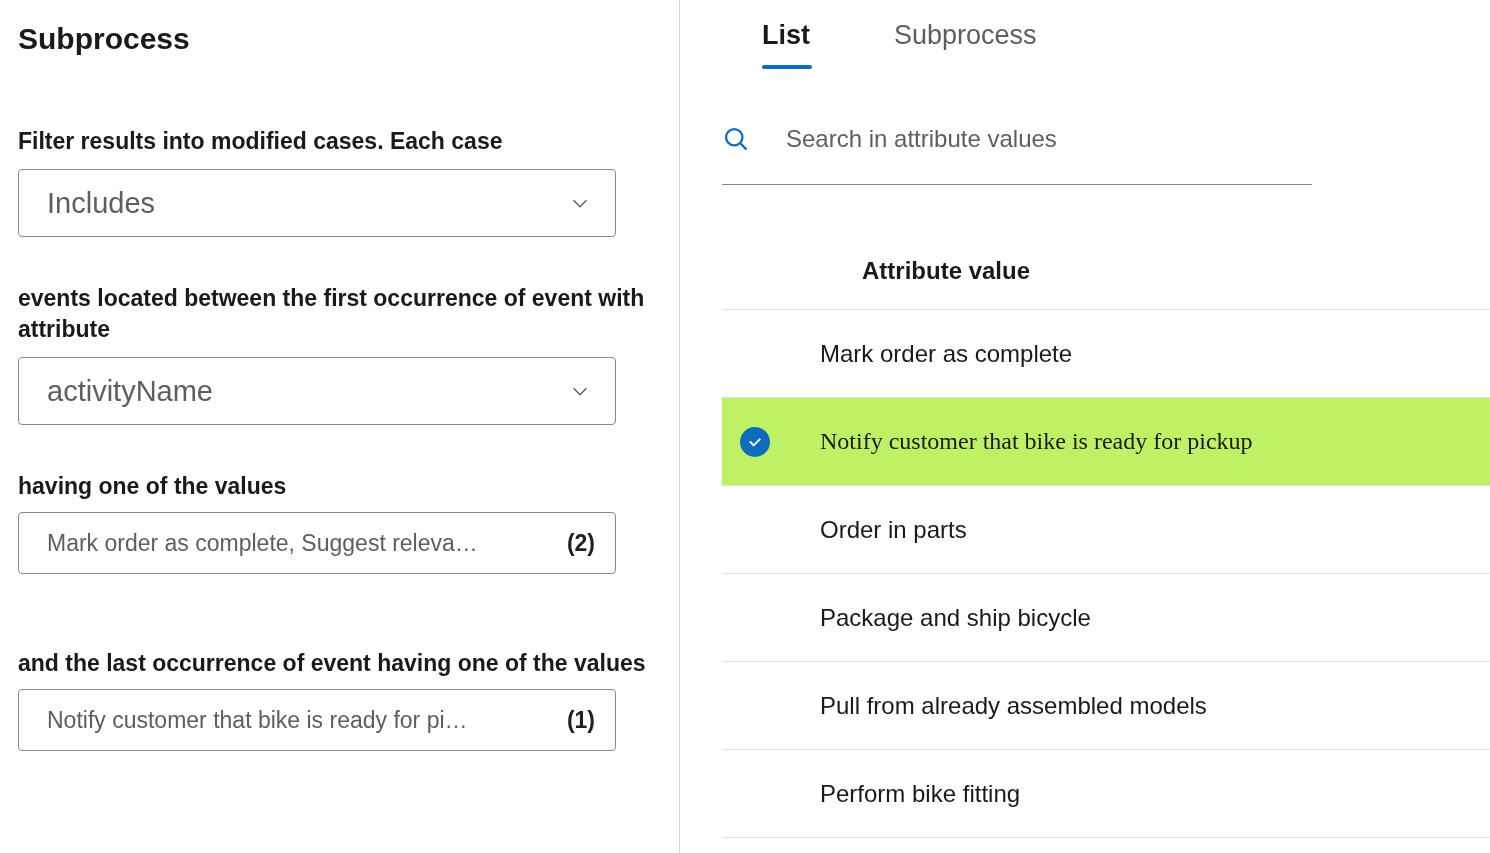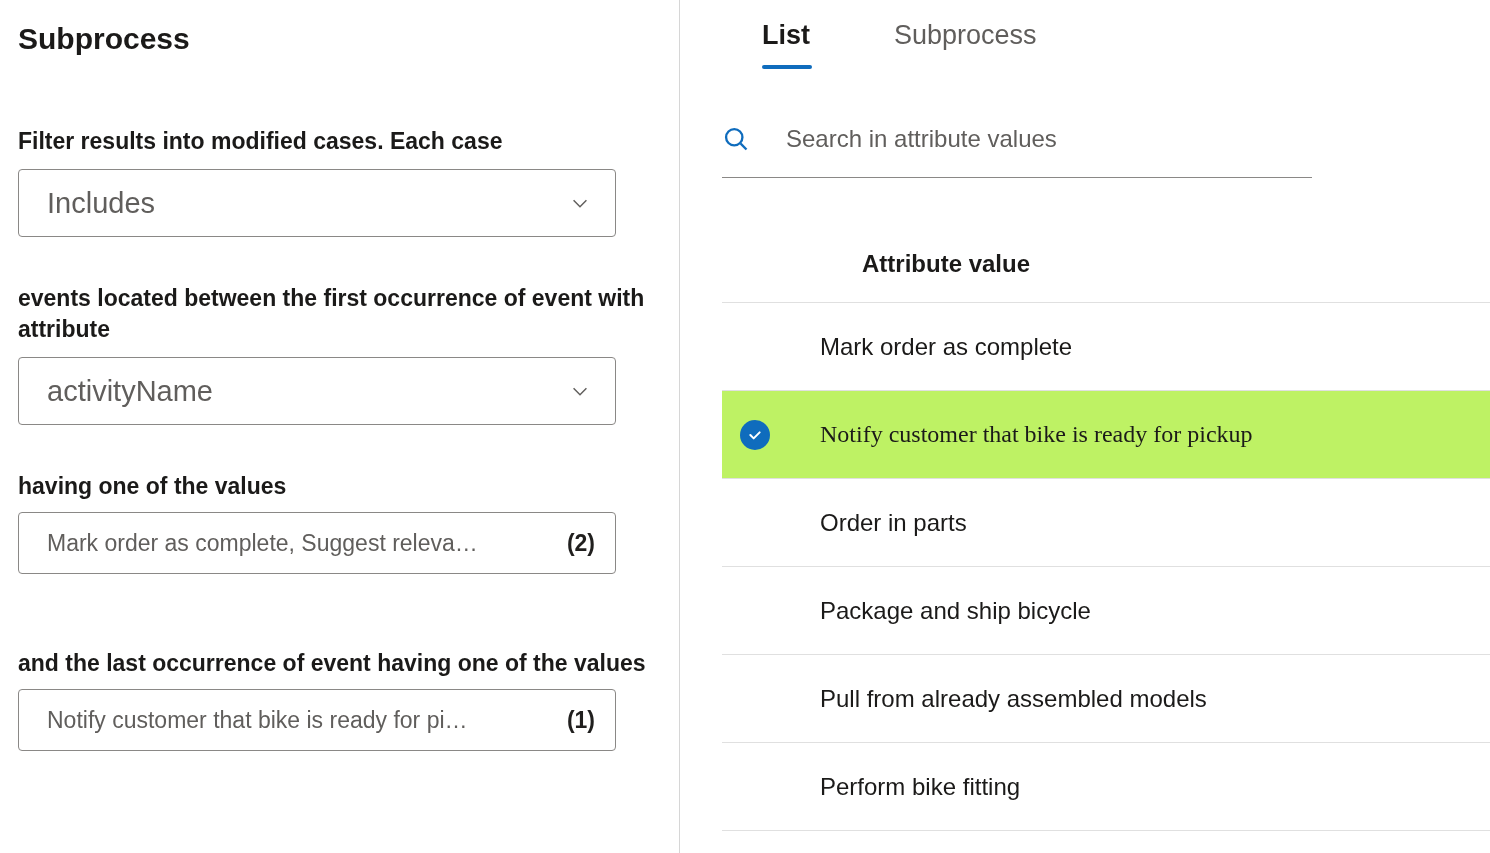--- a/index.html
+++ b/index.html
@@ -123,21 +123,21 @@
     background: #0f6cbd;
     border-radius: 2px;
     width: 50px;
   }
   .search-row {
     display: flex;
     align-items: flex-end;
     margin-left: 42px;
     width: 590px;
     border-bottom: 1px solid #8a8886;
-    padding-bottom: 24px;
+    padding-bottom: 31px;
     margin-bottom: 72px;
   }
   .search-row .sicon {
     width: 28px; height: 28px;
     color: #0f6cbd;
     margin-right: 36px;
     flex-shrink: 0;
   }
   .search-row input {
     border: none;

